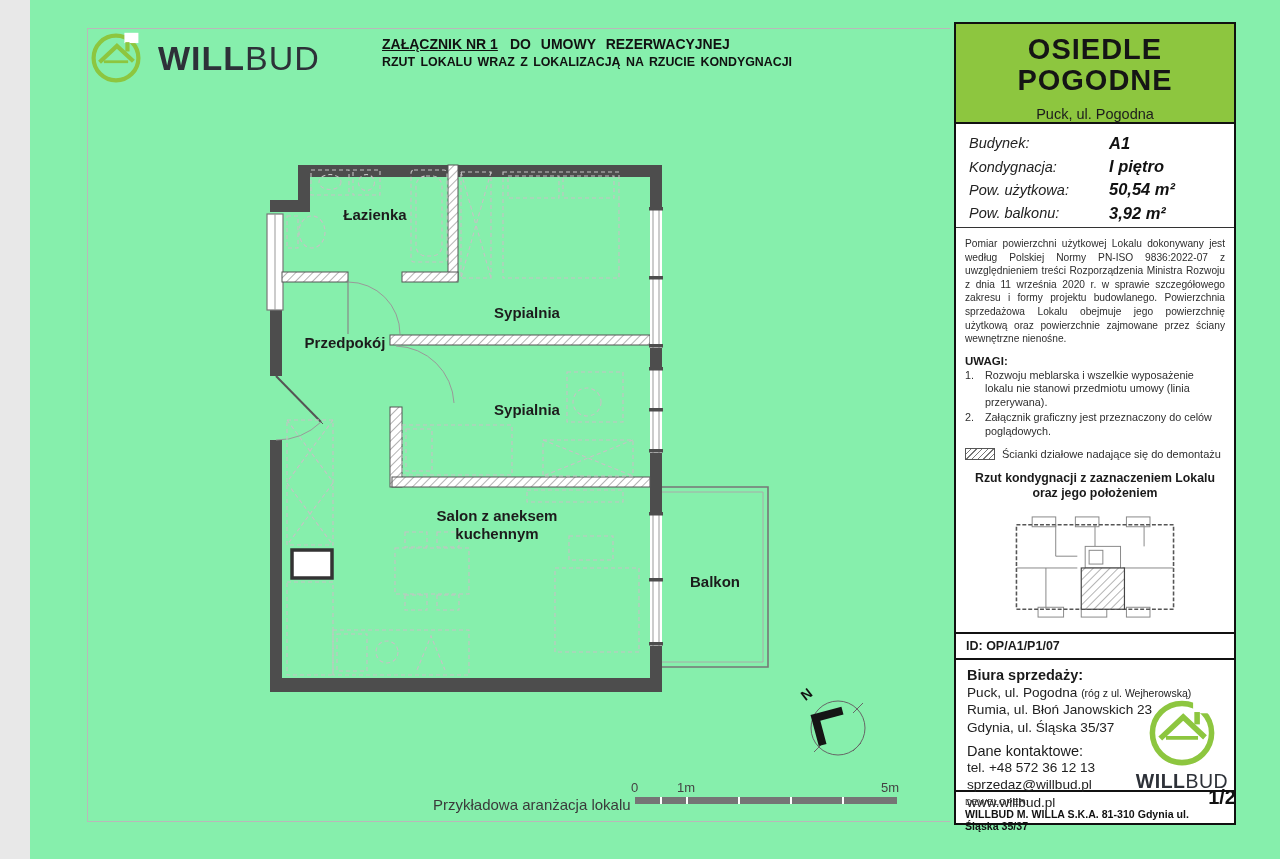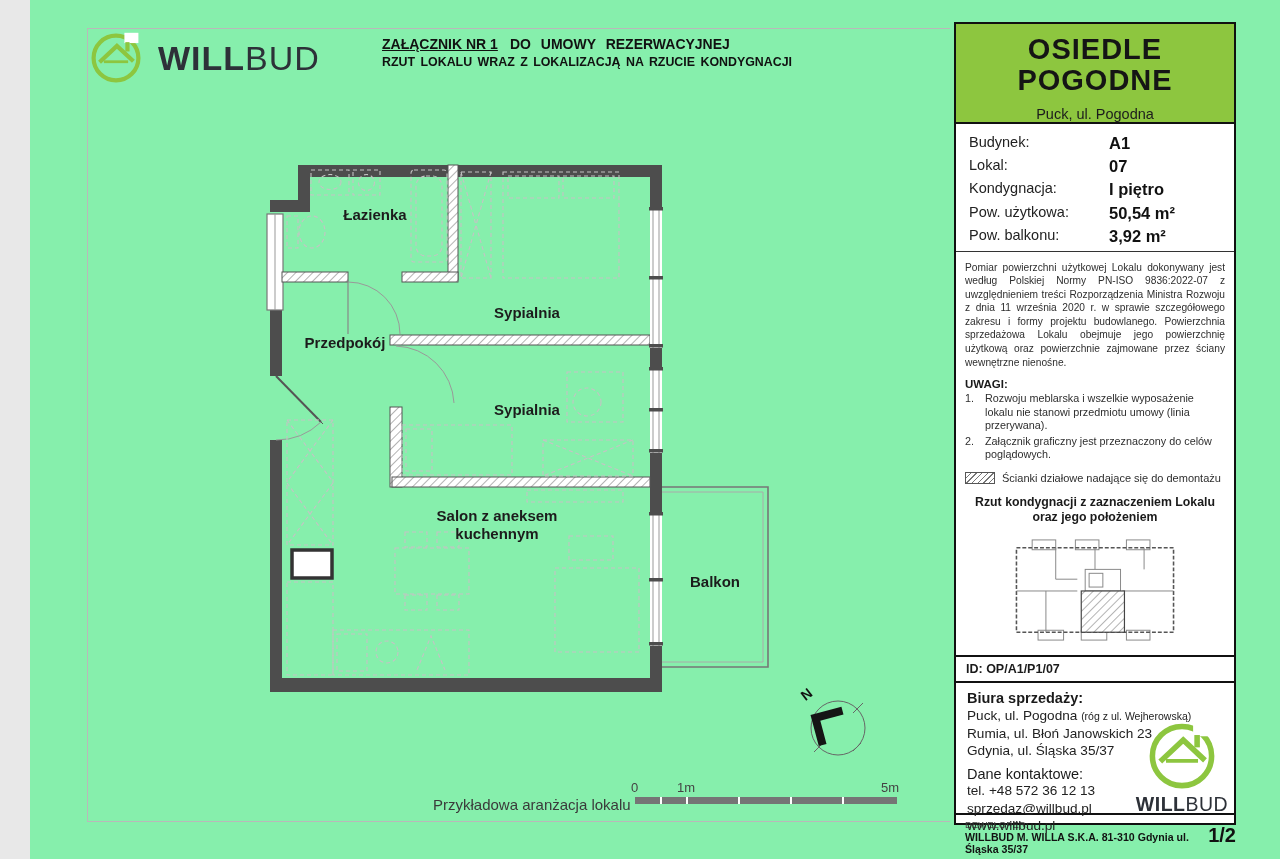--- a/index.html
+++ b/index.html
@@ -29,21 +29,21 @@
   .scalebar .bar { position:absolute; left:0; top:17px; width:262px; height:7px; background:#757575; }
   .scalebar .bar i { position:absolute; top:0; width:2px; height:7px; background:#fff; }
 
   
   .panel { position:absolute; left:924px; top:22px; width:282px; height:803px;
            border:2px solid #111; display:flex; flex-direction:column; background:#fff; }
   .estate { height:113px; background:#8DC63F; border-bottom:2px solid #111; text-align:center; padding-top:10px; }
   .estate .name { font-size:29px; letter-spacing:1px; line-height:1.08; color:#151515;font-weight:bold; }
   .estate .loc { font-size:14.5px; margin-top:9px; color:#1c1c1c; }
   .specs { height:150px; padding:10px 13px 0; border-bottom:1px solid #333; }
-  .spec-row { display:flex; margin-bottom:4.4px; align-items:flex-start; }
+  .spec-row { display:flex; margin-bottom:4.4px; align-items:center;font-style:italic; }
   .spec-row .sl { flex:1; font-size:14.5px; color:#222; }
   .spec-row .sv { width:112px; font-size:16.5px; font-weight:700; color:#111; }
   .mid { flex:1; padding:9px 9px 0; position:relative; }
   .legal { font-size:10.2px; line-height:1.33; text-align:justify; color:#2e2e2e; }
   .uwagi-t { font-size:11.5px; font-weight:700; margin-top:9px; }
   .uwagi-row { display:flex; font-size:10.8px; line-height:1.25; margin-top:2px; color:#2e2e2e; }
   .uwagi-row .n { width:20px; flex:none; }
   .legend-row { display:flex; align-items:flex-start; margin-top:10px; font-size:11px; color:#2e2e2e; }
   .hatch-swatch { width:30px; height:12px; flex:none; margin-right:7px; border:1px solid #555;
       background:repeating-linear-gradient(135deg,#fff 0 3px,#777 3px 4px); }
@@ -55,21 +55,21 @@
   .contact .bt { font-size:14.5px; font-weight:700; margin-bottom:1px; }
   .contact .ln { font-size:13.6px; line-height:1.28; color:#222; }
   .contact .ln .small-note { font-size:10.5px; }
   .contact .bt2 { font-size:14.5px; font-weight:400; margin-top:7px; }
   .big-logo { position:absolute; right:4px; top:36px; width:96px; text-align:center; }
   .big-logo .blt { font-size:19.5px; letter-spacing:.5px; color:#2d3138; margin-top:-4px; }
   .big-logo .w { font-weight:800; } .big-logo .b { font-weight:300; }
   .developer { border-top:2px solid #111; padding:4px 9px; }
   .developer .d1 { font-size:9.5px; color:#444; }
   .developer .d2 { font-size:10.6px; font-weight:700; color:#111; margin-top:1px; }
-  .page-num { position:absolute; left:1140px; top:824px; width:66px; text-align:right;
+  .page-num { position:absolute; left:1140px; top:786px; width:66px; text-align:right;
               font-size:20px; font-weight:700; color:#111; }
 </style>
 </head>
 <body>
 
 <div class="page">
 
   <div class="main-frame"></div>
 
   <div class="brand">
@@ -257,24 +257,20 @@
         <div>OSIEDLE</div>
         <div>POGODNE</div>
       </div>
       <div class="loc">Puck, ul. Pogodna</div>
     </div>
 
     <div class="specs">
       <div class="spec-row">
         <span class="sl">Budynek:</span>
         <span class="sv">A1</span>
-        </div>
-      <div class="spec-row">
-        <span class="sl">Lokal:</span>
-        <span class="sv">07</span>
         </div>
       <div class="spec-row">
         <span class="sl">Kondygnacja:</span>
         <span class="sv">I piętro</span>
         </div>
       <div class="spec-row">
         <span class="sl">Pow. użytkowa:</span>
         <span class="sv">50,54 m²</span>
         </div>
       <div class="spec-row">

